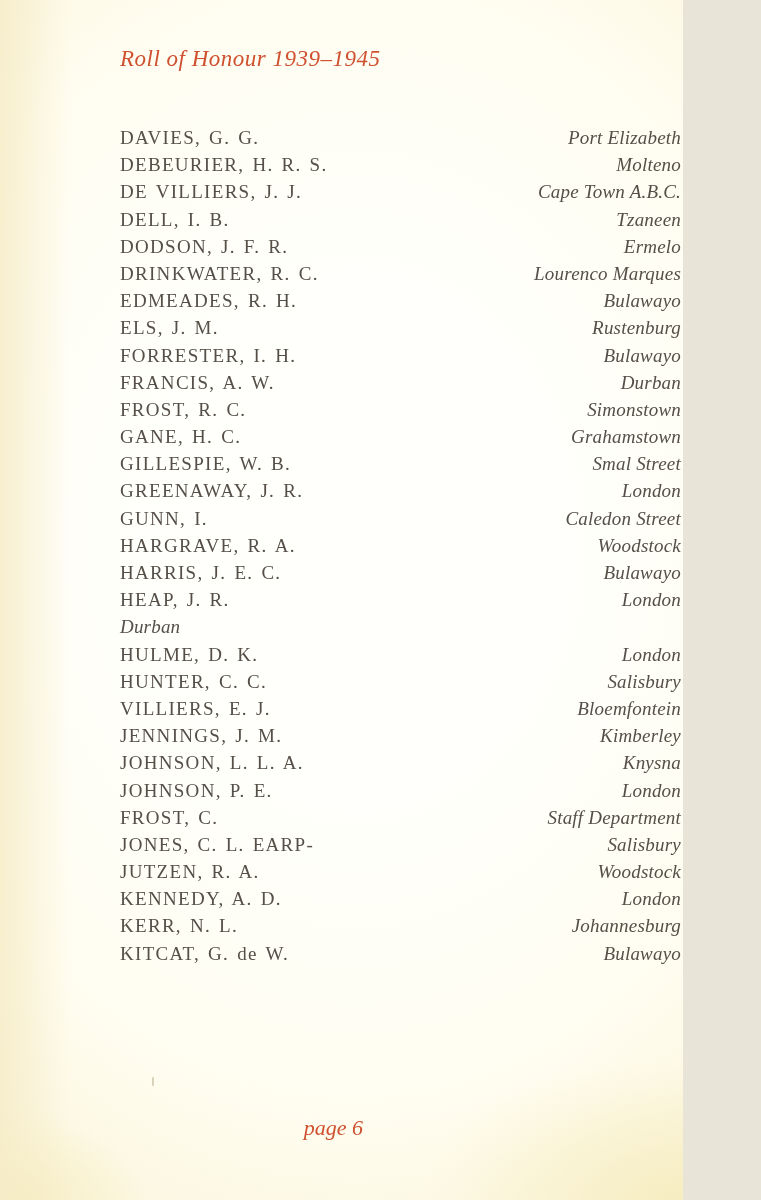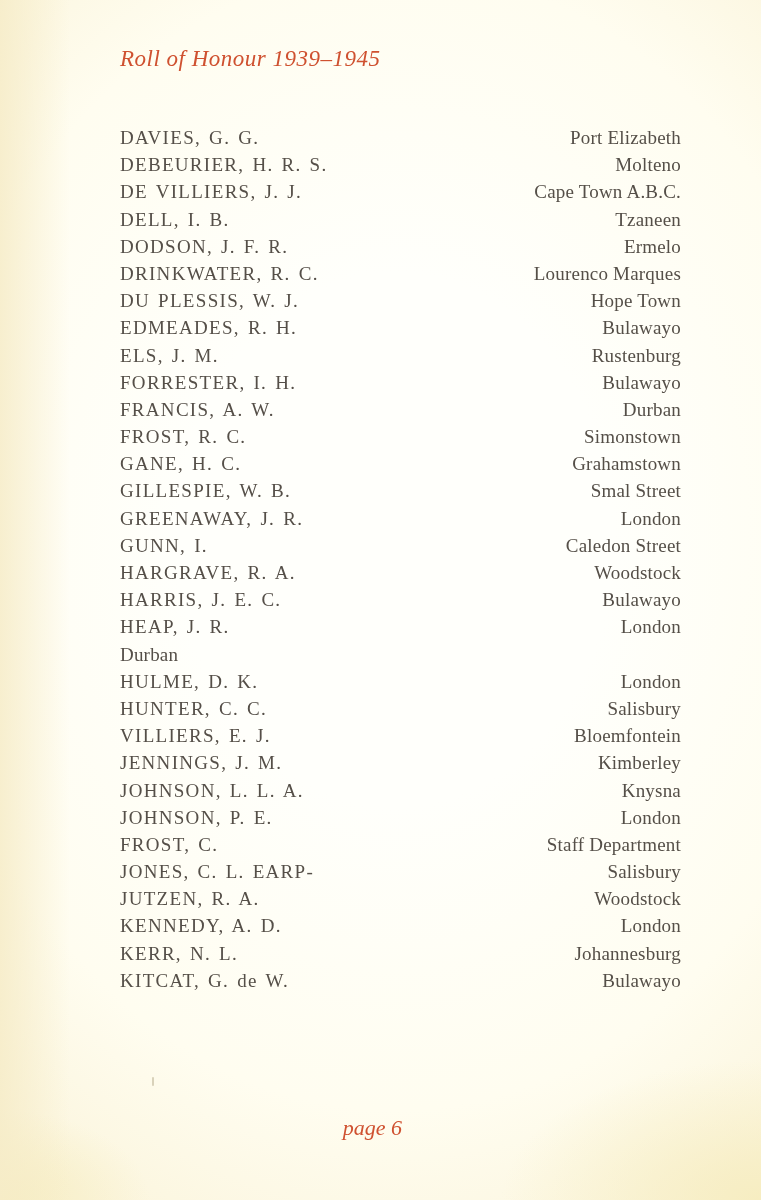--- a/index.html
+++ b/index.html
@@ -2,21 +2,21 @@
 <html><head>
 <meta charset="utf-8">
 <style>
   html, body {
     margin: 0;
     padding: 0;
     background: #e8e4d8;
   }
   .page {
     position: relative;
-    width: 761px;
+    width: 683px;
     height: 1200px;
     overflow: hidden;
     font-family: "Liberation Serif", "DejaVu Serif", serif;
     background:
       linear-gradient(90deg, rgba(246,236,200,0.85) 0px, rgba(246,236,200,0.0) 70px),
       radial-gradient(ellipse 260px 140px at 100% 100%, rgba(246,236,190,0.9), rgba(246,236,190,0) 100%),
       radial-gradient(ellipse 150px 90px at 0% 100%, rgba(246,236,190,0.9), rgba(246,236,190,0) 100%),
       radial-gradient(ellipse 620px 760px at 52% 45%, #fffffb 35%, #fffdf0 75%, #fbf5dd 100%);
   }
   .header-title {
@@ -42,20 +42,21 @@
     height: 27.2px;
   }
   .name {
     font-size: 19px;
     letter-spacing: 1.3px;
     word-spacing: 2px;
     color: #554f48;
     white-space: nowrap;
   }
   .place {
+    font-style: italic;
     font-size: 19px;
     letter-spacing: 0.2px;
     color: #554f48;
     white-space: nowrap;
   }
   .stray-mark {
     position: absolute;
     left: 152px;
     top: 1077px;
     width: 2px;
@@ -106,24 +107,20 @@
   <div class="row">
     <span class="name">DODSON, J. F. R.</span>
     <span class="place">Ermelo</span>
   </div>
 
   <div class="row">
     <span class="name">DRINKWATER, R. C.</span>
     <span class="place">Lourenco Marques</span>
   </div>
 
-  <div class="row">
-    <span class="name">DU PLESSIS, W. J.</span>
-    <span class="place">Hope Town</span>
-  </div>
 
   <div class="row">
     <span class="name">EDMEADES, R. H.</span>
     <span class="place">Bulawayo</span>
   </div>
 
   <div class="row">
     <span class="name">ELS, J. M.</span>
     <span class="place">Rustenburg</span>
   </div>

